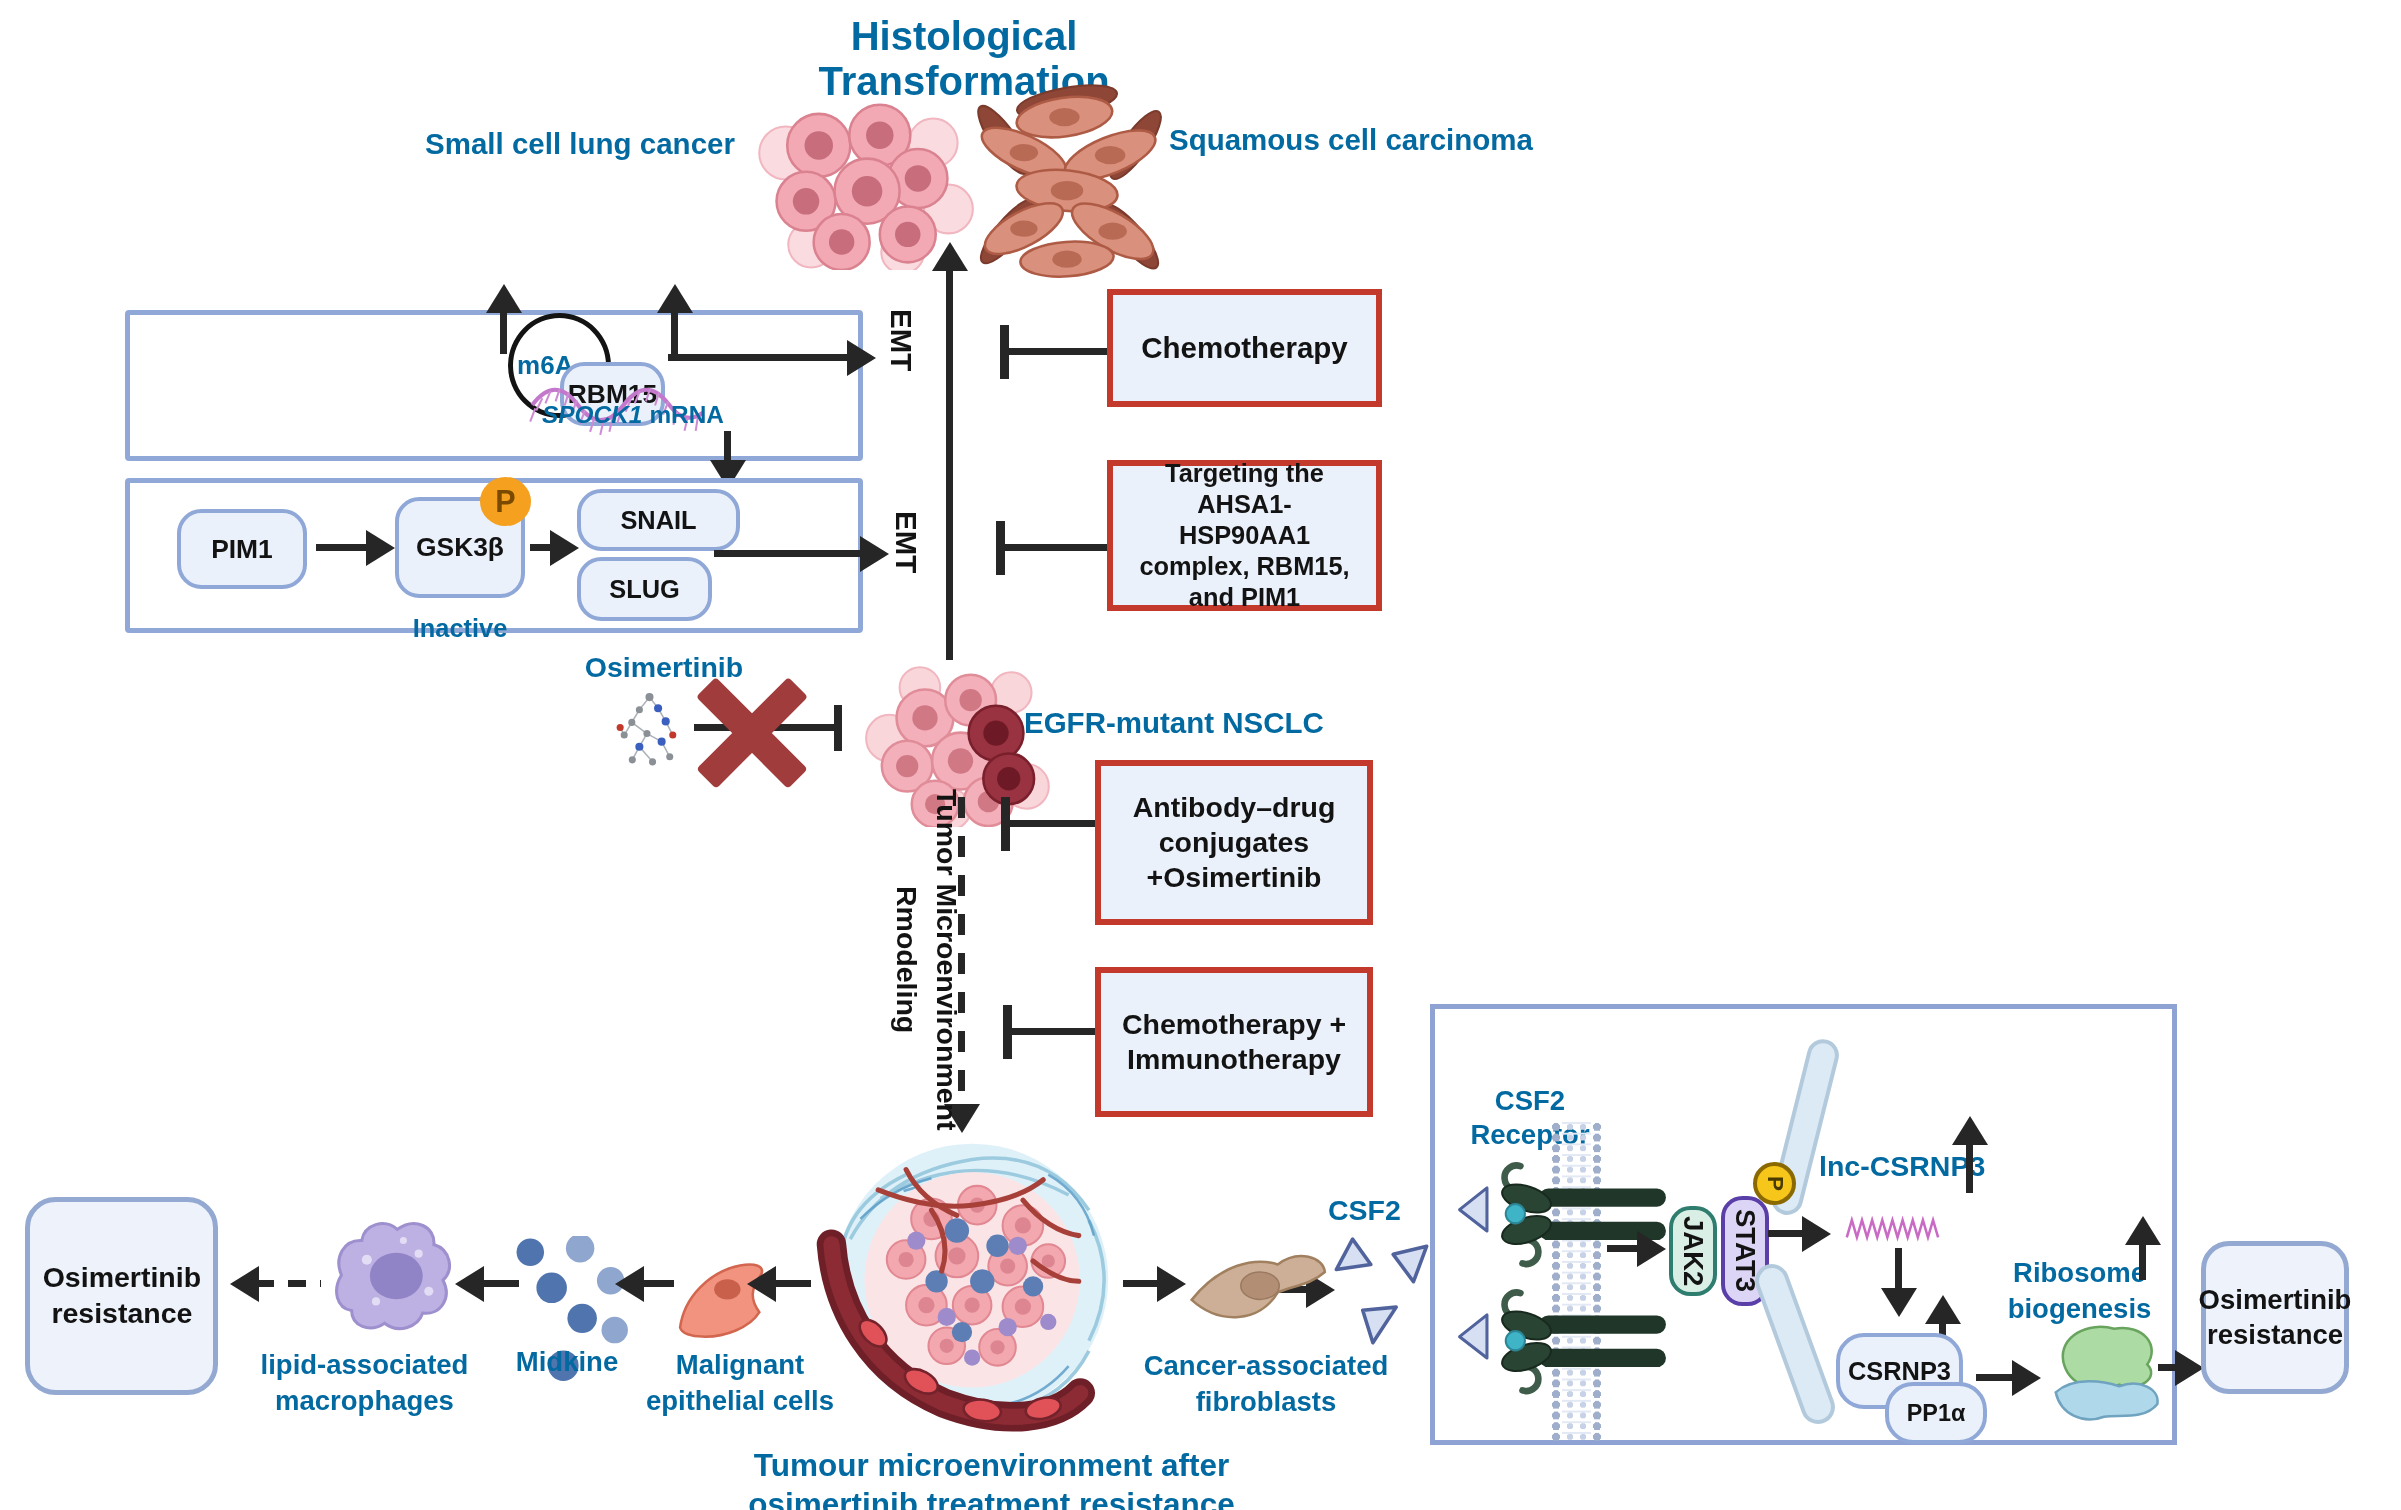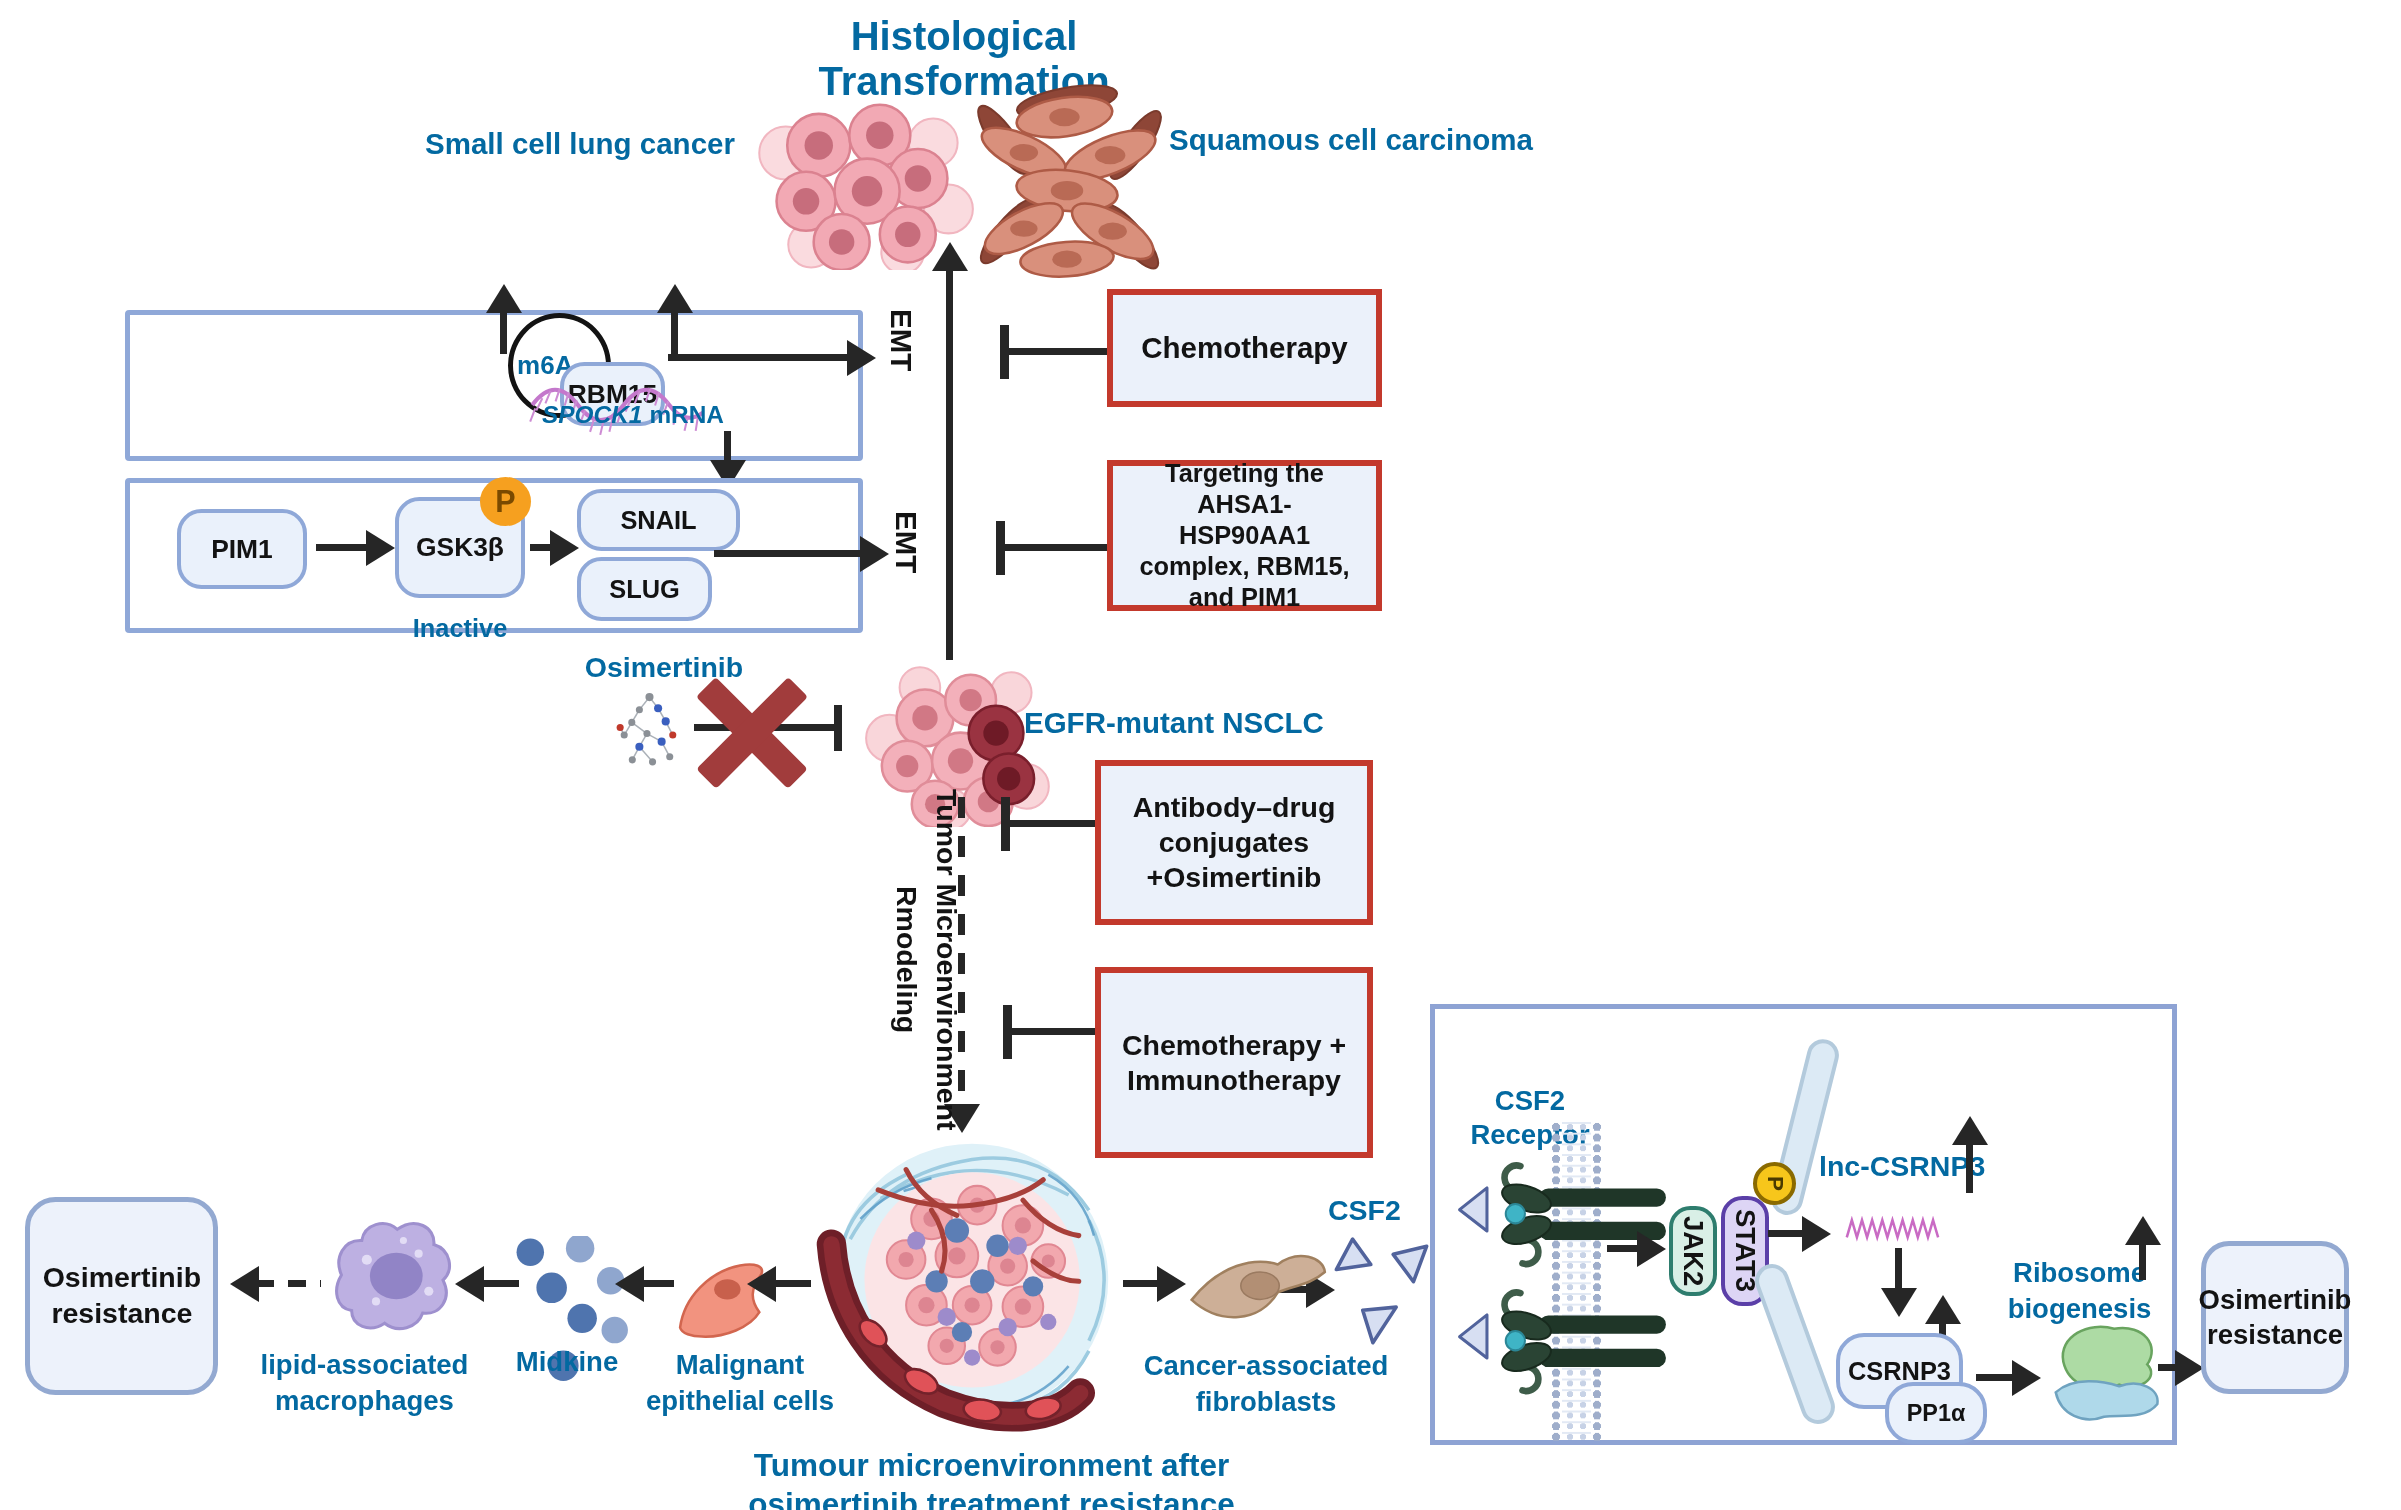--- a/index.html
+++ b/index.html
@@ -273,21 +273,21 @@
     <span style="display:block">Tumor Microenvironment</span>
     <span style="display:block">Rmodeling</span>
   </div>
   <div class="tbar" style="left:1007px;top:820px;width:89px;"></div>
   <div class="tbar" style="left:1009px;top:1028px;width:86px;"></div>
   <div class="rbox" style="left:1095px;top:760px;width:278px;height:165px;font-size:28.5px;">
     <span>Antibody–drug</span>
     <span>conjugates</span>
     <span>+Osimertinib</span>
   </div>
-  <div class="rbox" style="left:1095px;top:967px;width:278px;height:191px;font-size:28.5px;">
+  <div class="rbox" style="left:1095px;top:967px;width:278px;height:150px;font-size:28.5px;">
     <span>Chemotherapy +</span>
     <span>Immunotherapy</span>
   </div>
 
   <svg class="abs" style="left:802px;top:1130px;" width="325" height="325" viewBox="0 0 640 640">
     <circle cx="335" cy="295" r="268" fill="#DFF1F8"></circle>
     <g stroke="#9CCBE0" stroke-width="7" fill="none">
       <path d="M95,215 Q165,85 335,58 Q485,38 565,158"></path>
       <path d="M75,295 Q65,155 205,88"></path>
       <path d="M565,178 Q625,295 565,415"></path>

